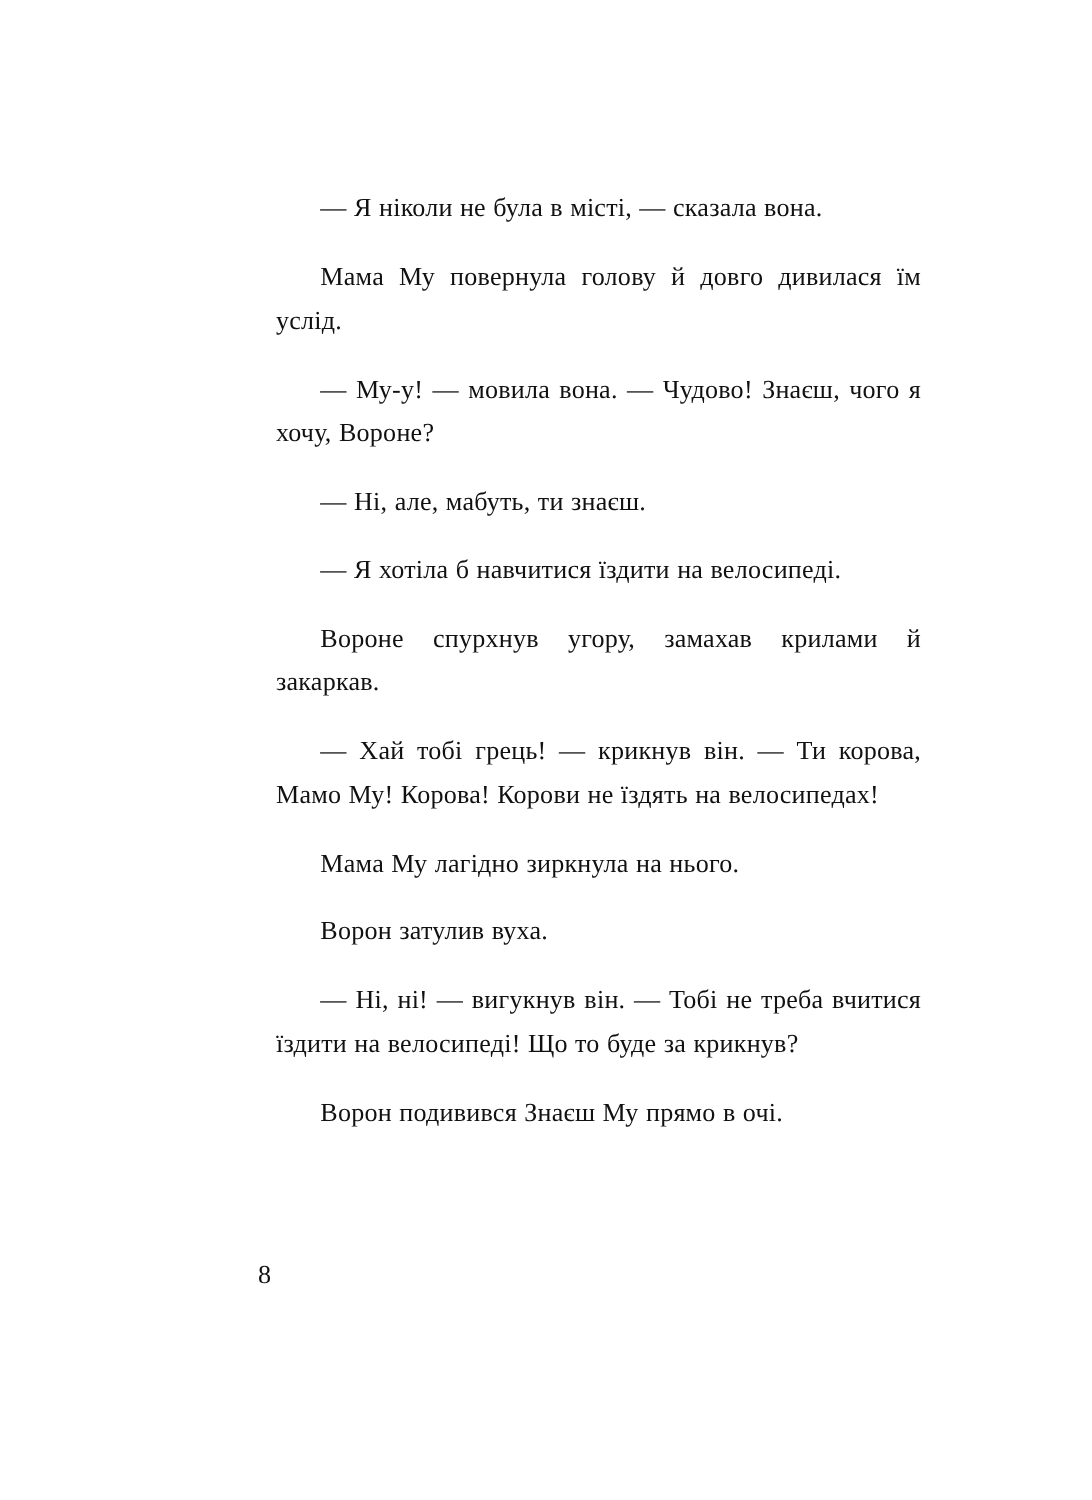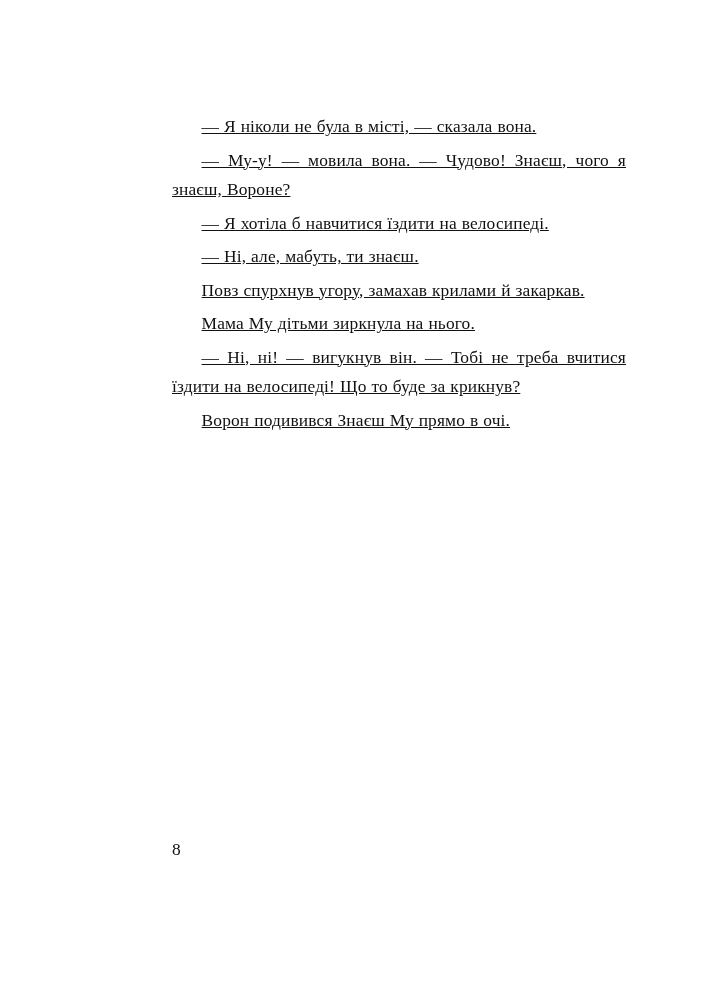--- a/index.html
+++ b/index.html
@@ -20,51 +20,53 @@
     height: 1000px;
     box-sizing: border-box;
   }
   .text-block {
     position: absolute;
     left: 168px;
     top: 108px;
     width: 462px;
   }
   .para {
-    margin: 4px;
+    margin: 16px;
     font-size: 17.4px;
     line-height: 29.5px;
     text-align: justify;
     text-indent: 1.7em;
     letter-spacing: 0.15px;
     word-spacing: 0.4px;
     -webkit-hyphens: manual;
     hyphens: manual;
-    text-decoration: underline;
   }
   .folio {
     position: absolute;
     left: 172px;
     top: 838px;
     font-size: 17.4px;
     line-height: 22px;
     color: #111111;
   }
 </style>
 </head>
 <body>
 
 <div class="page">
 
   <div class="text-block">
     <p class="para">— Я ніколи не була в місті, — сказала вона.</p>
-    <p class="para">— Му-у! — мовила вона. — Чудово! Знаєш, чого я знаєш, Вороне?</p>
+    <p class="para">Мама Му повернула голову й довго дивилася їм услід.</p>
+    <p class="para">— Му-у! — мовила вона. — Чудово! Знаєш, чого я хочу, Вороне?</p>
+    <p class="para">— Ні, але, мабуть, ти знаєш.</p>
     <p class="para">— Я хотіла б навчитися їздити на велосипеді.</p>
-    <p class="para">— Ні, але, мабуть, ти знаєш.</p>
-    <p class="para">Повз спурхнув угору, замахав крилами й закаркав.</p>
-    <p class="para">Мама Му дітьми зиркнула на нього.</p>
+    <p class="para">Вороне спурхнув угору, замахав крилами й закаркав.</p>
+    <p class="para">— Хай тобі грець! — крикнув він. — Ти корова, Мамо Му! Корова! Корови не їздять на велосипедах!</p>
+    <p class="para">Мама Му лагідно зиркнула на нього.</p>
+    <p class="para">Ворон затулив вуха.</p>
     <p class="para">— Ні, ні! — вигукнув він. — Тобі не треба вчитися їздити на велосипеді! Що то буде за крикнув?</p>
     <p class="para">Ворон подивився Знаєш Му прямо в очі.</p>
   </div>
 
   <div class="folio">8</div>
 
 </div>
 
 </body></html>

